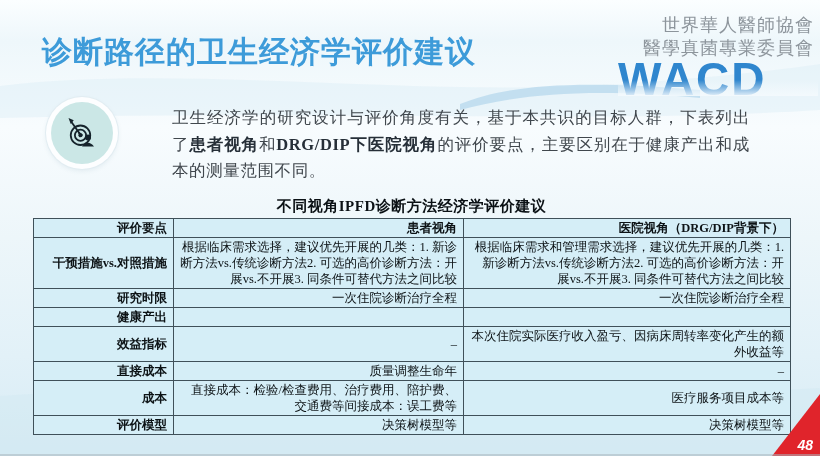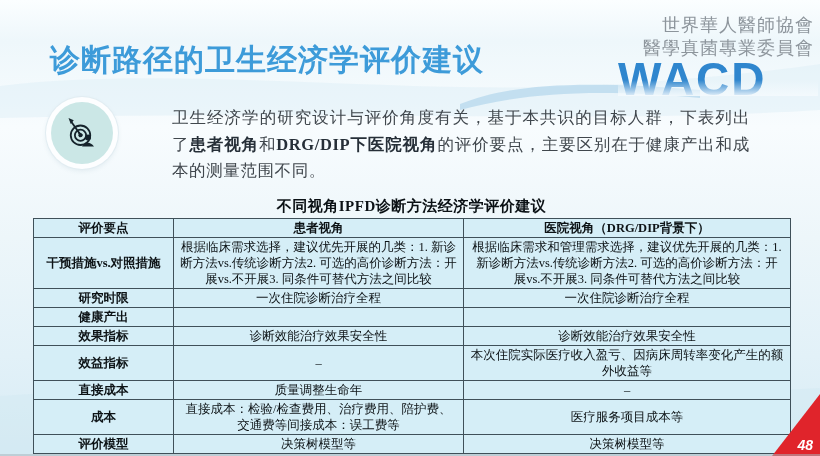--- a/index.html
+++ b/index.html
@@ -5,21 +5,21 @@
   html,body{margin:0;padding:0;}
   .slide{
     position:relative;
     width:820px;height:456px;
     overflow:hidden;
     background:linear-gradient(180deg,#fbfeff 0%,#eef7fb 9%,#f8fcfe 28%,#edf6fa 52%,#e2f1f8 78%,#d7ebf4 100%);
     font-family:"Liberation Sans","DejaVu Sans",sans-serif;
   }
   .bg-wave{position:absolute;left:0;top:0;width:820px;height:456px;pointer-events:none;}
   .slide-title{
-    position:absolute;left:34px;top:24px;margin:16px;
+    position:absolute;left:34px;top:24px;margin:8px;
     font-size:30px;font-weight:bold;letter-spacing:1px;
     color:var(--title-blue,#3D9BD9);
     font-family:"Liberation Sans","DejaVu Sans",sans-serif;
   }
   .org{
     position:absolute;right:6px;top:14px;text-align:right;
     font-family:"Liberation Serif","DejaVu Serif",serif;
     font-size:18px;line-height:1.3;color:#8d959c;letter-spacing:1px;
   }
   .wacd-wrap{
@@ -59,21 +59,21 @@
   table.eval{
     position:absolute;left:33px;top:218px;width:757px;
     border-collapse:collapse;table-layout:fixed;
     font-family:"Liberation Serif","DejaVu Serif",serif;
     font-size:12.5px;color:#0d1316;
   }
   table.eval th,table.eval td{
     border:1px solid #3f5059;
     background:var(--cell-bg,#D5EEF7);
     padding:1px 6px;line-height:1.28;height:14px;
-    text-align:center;vertical-align:middle;font-weight:normal;
+    text-align:right;vertical-align:middle;font-weight:normal;
     overflow:hidden;
   }
   table.eval th{font-weight:bold;}
   table.eval td:first-child{font-weight:bold;}
   .page-corner{
     position:absolute;right:0;bottom:0;width:48px;height:62px;
     background:var(--badge-red,#E0242B);
     clip-path:polygon(100% 0,0 100%,100% 100%);
   }
   .page-num{
@@ -155,25 +155,20 @@
           <td>研究时限</td>
           <td>一次住院诊断治疗全程</td>
           <td>一次住院诊断治疗全程</td>
         </tr>
         <tr>
           <td>健康产出</td>
           <td></td>
           <td></td>
         </tr>
         <tr>
-          <td>效果指标</td>
-          <td>诊断效能治疗效果安全性</td>
-          <td>诊断效能治疗效果安全性</td>
-        </tr>
-        <tr>
           <td>效益指标</td>
           <td>–</td>
           <td>本次住院实际医疗收入盈亏、因病床周转率变化产生的额外收益等</td>
         </tr>
         <tr>
           <td>直接成本</td>
           <td>质量调整生命年</td>
           <td>–</td>
         </tr>
         <tr>

